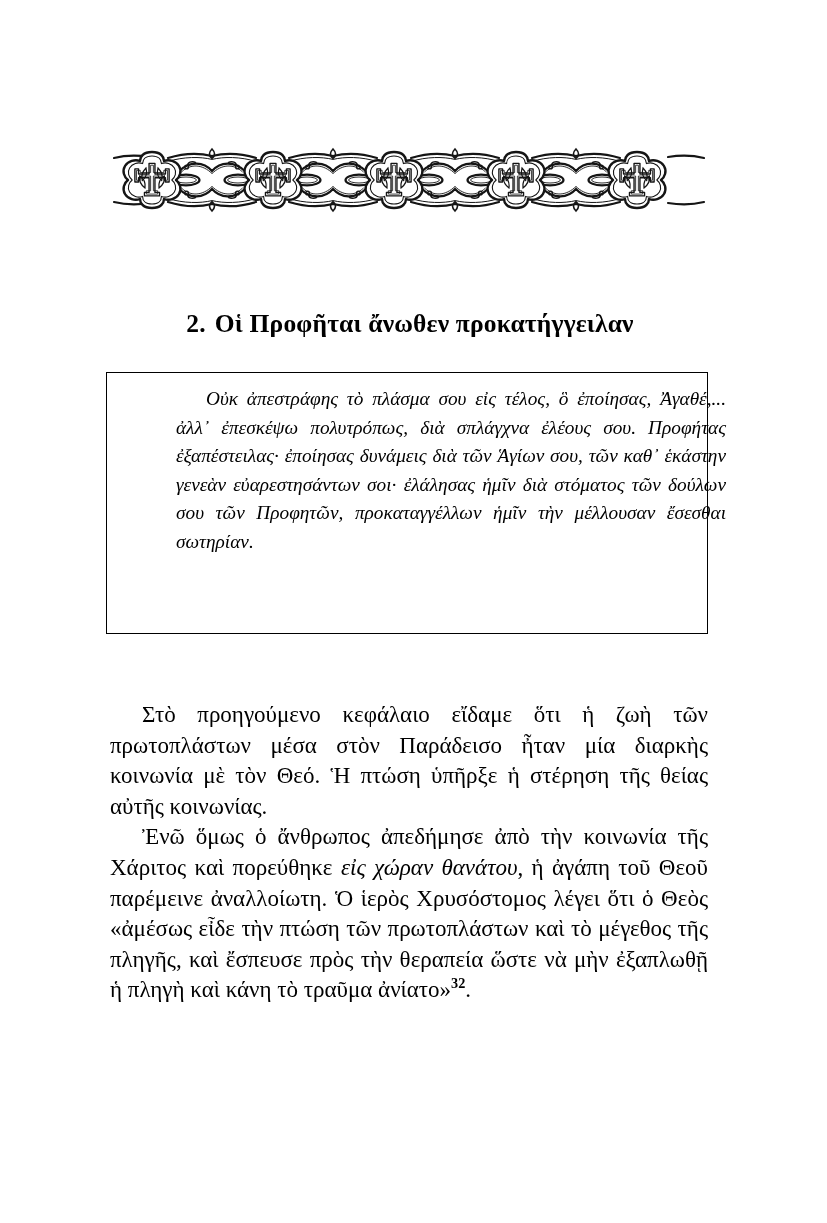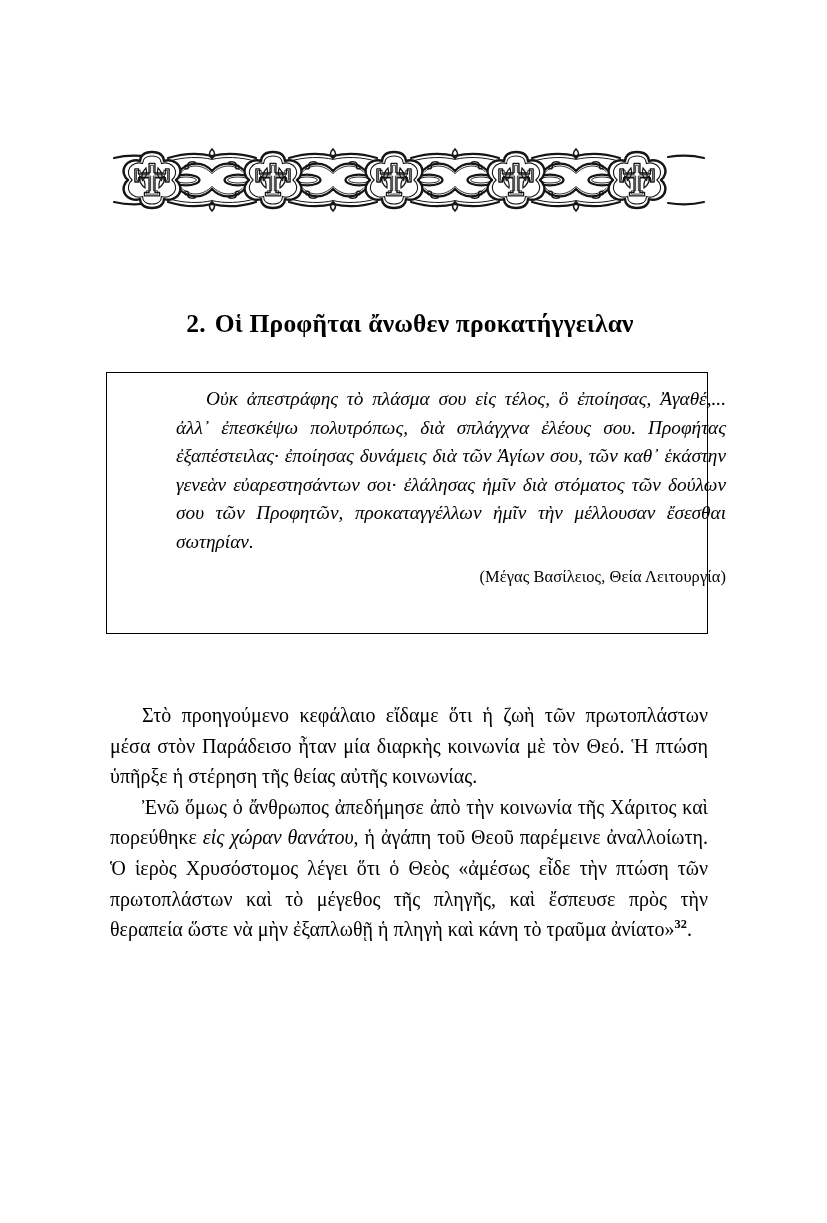--- a/index.html
+++ b/index.html
@@ -88,21 +88,21 @@
 
   
   .body-text {
     position: absolute;
     left: 110px;
     top: 700px;
     width: 598px;
   }
   .body-text p {
     margin: 0;
-    font-size: 20px;
+    font-size: 23px;
     line-height: 30.6px;
     text-align: justify;
     text-indent: 32px;
     hyphens: manual;
   }
   .body-text p + p {
     margin-top: 0px;
   }
   .body-text em {
     font-style: italic;
@@ -252,21 +252,20 @@
     </svg>
   </div>
 
   <h1 class="chapter-title">
     <span class="num">2.</span><span>Οἱ Προφῆται ἄνωθεν προκατήγγειλαν</span>
   </h1>
 
   <div class="quote-box">
     <div class="quote-inner">
       <p class="quote-text">Οὐκ ἀπεστράφης τὸ πλάσμα σου εἰς τέλος, ὃ ἐποίησας, Ἀγαθέ,... ἀλλ᾽ ἐπεσκέψω πολυτρόπως, διὰ σπλάγχνα ἐλέους σου. Προφήτας ἐξαπέστειλας· ἐποίησας δυνάμεις διὰ τῶν Ἁγίων σου, τῶν καθ᾽ ἑκάστην γενεὰν εὐαρεστησάντων σοι· ἐλάλησας ἡμῖν διὰ στόματος τῶν δούλων σου τῶν Προφητῶν, προκαταγγέλλων ἡμῖν τὴν μέλλουσαν ἔσεσθαι σωτηρίαν.</p>
-      <p class="quote-attr">(Μέγας Βασίλειος, Θεία Λειτουργία)</p>
     </div>
   </div>
 
   <div class="body-text">
     <p>Στὸ προηγούμενο κεφάλαιο εἴδαμε ὅτι ἡ ζωὴ τῶν πρωτοπλάστων μέσα στὸν Παράδεισο ἦταν μία διαρκὴς κοινωνία μὲ τὸν Θεό. Ἡ πτώση ὑπῆρξε ἡ στέρηση τῆς θείας αὐτῆς κοινωνίας.</p>
     <p><span>Ἐνῶ ὅμως ὁ ἄνθρωπος ἀπεδήμησε ἀπὸ τὴν κοινωνία τῆς Χάριτος καὶ πορεύθηκε </span><em>εἰς χώραν θανάτου</em><span>, ἡ ἀγάπη τοῦ Θεοῦ παρέμεινε ἀναλλοίωτη. Ὁ ἱερὸς Χρυσόστομος λέγει ὅτι ὁ Θεὸς «ἀμέσως εἶδε τὴν πτώση τῶν πρωτοπλάστων καὶ τὸ μέγεθος τῆς πληγῆς, καὶ ἔσπευσε πρὸς τὴν θεραπεία ὥστε νὰ μὴν ἐξαπλωθῇ ἡ πληγὴ καὶ κάνη τὸ τραῦμα ἀνίατο»</span><sup class="fn">32</sup><span>.</span></p>
   </div>
 
 </div>
 

